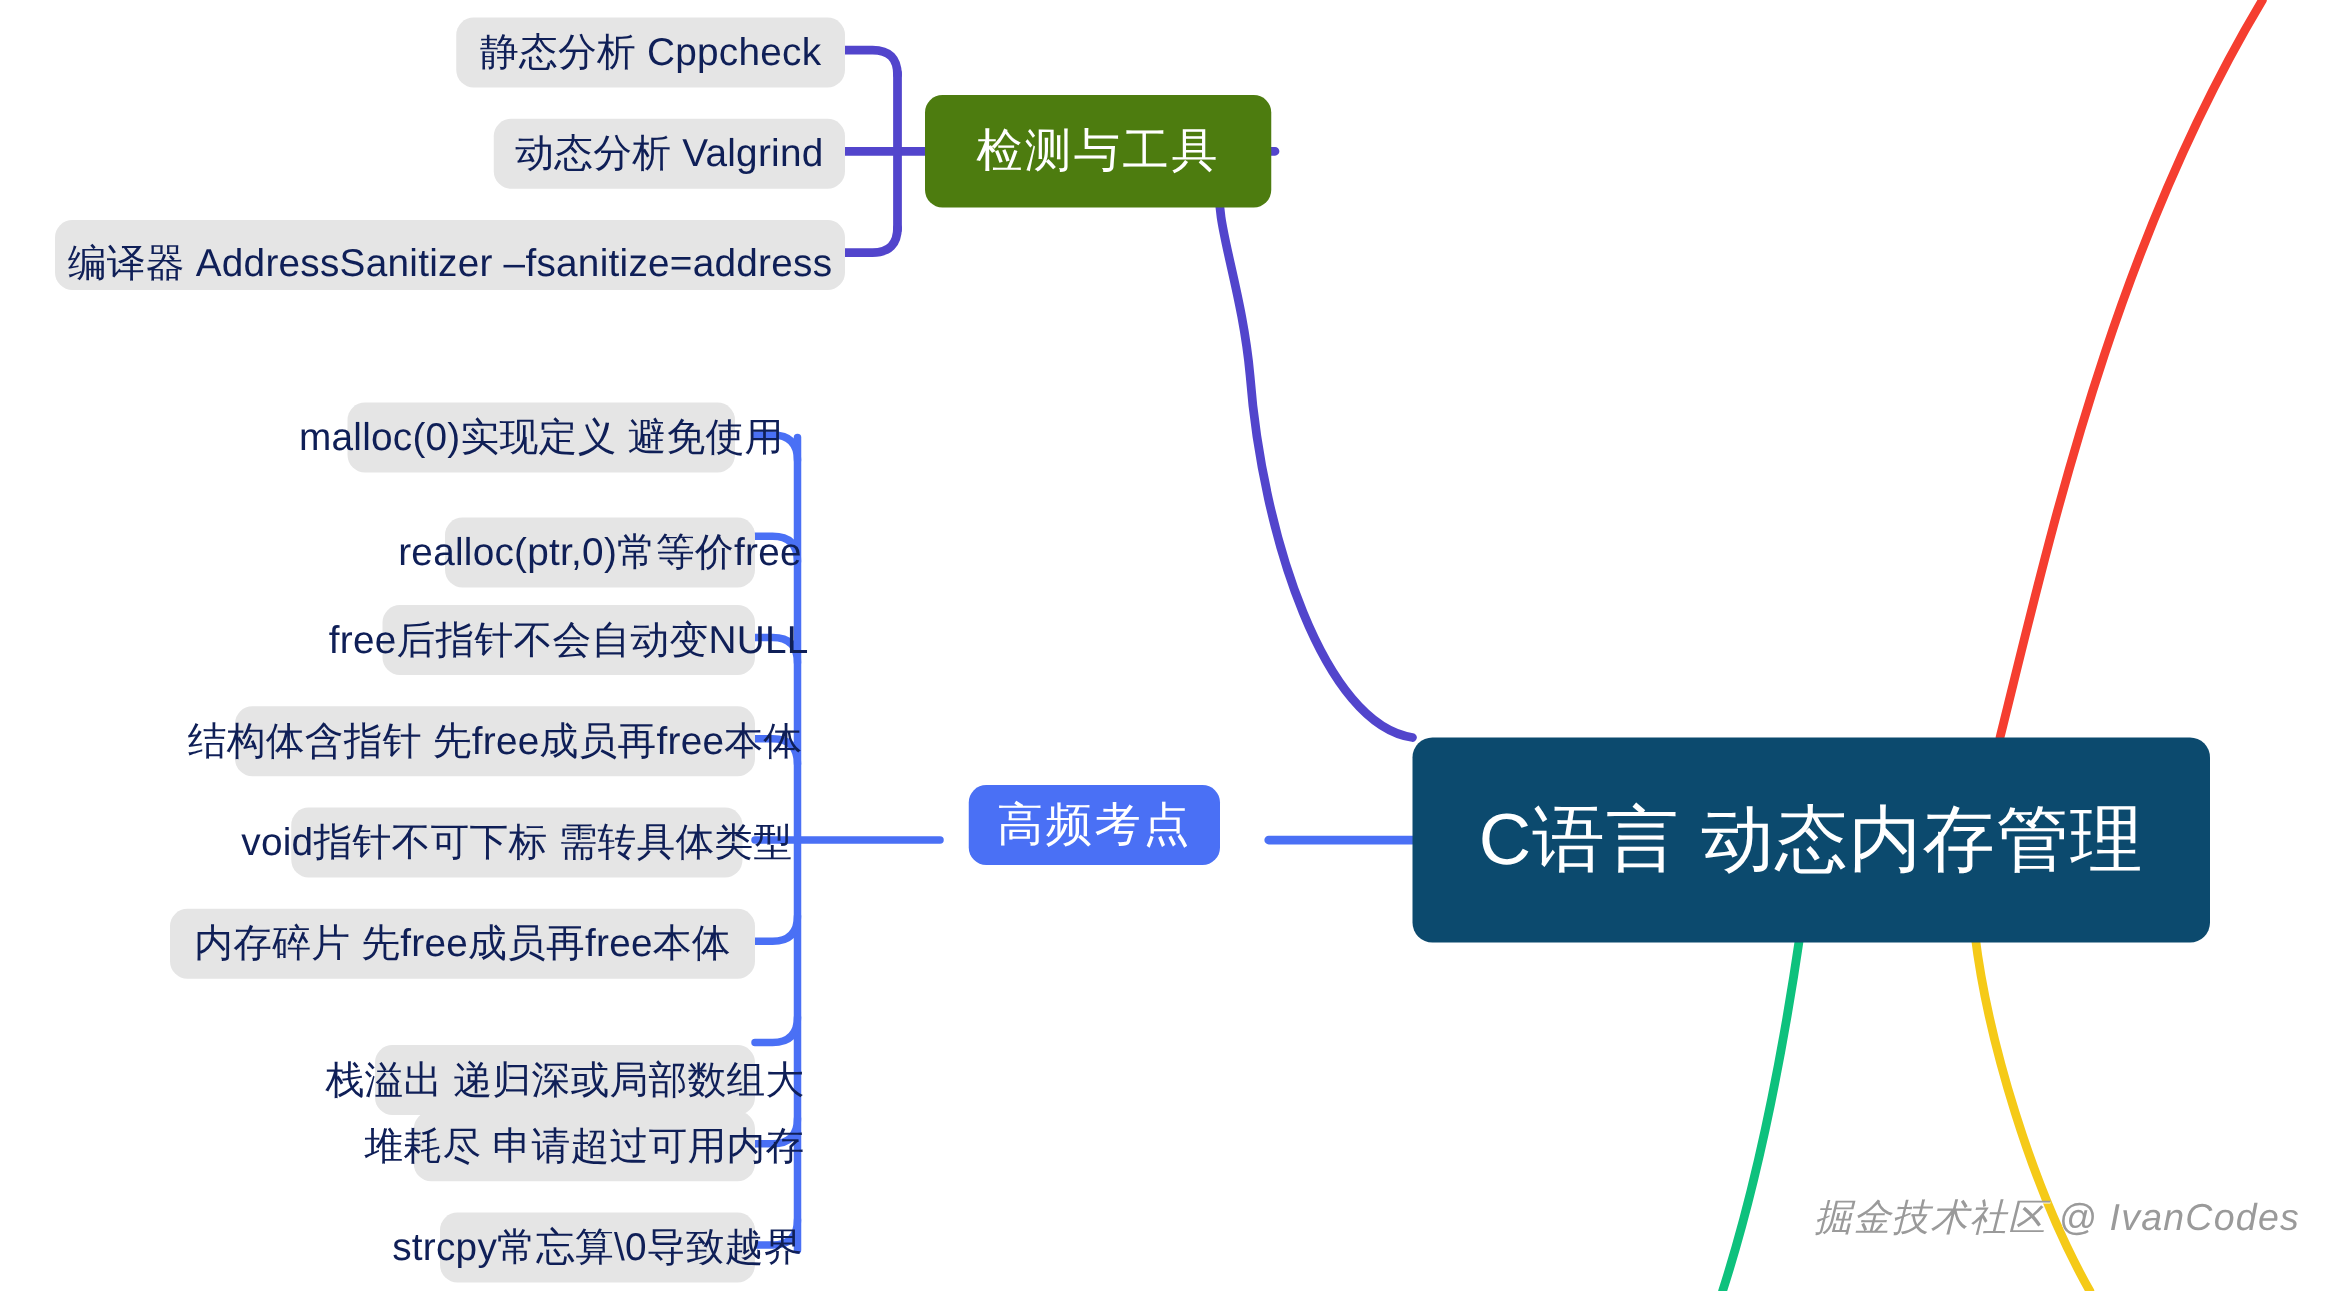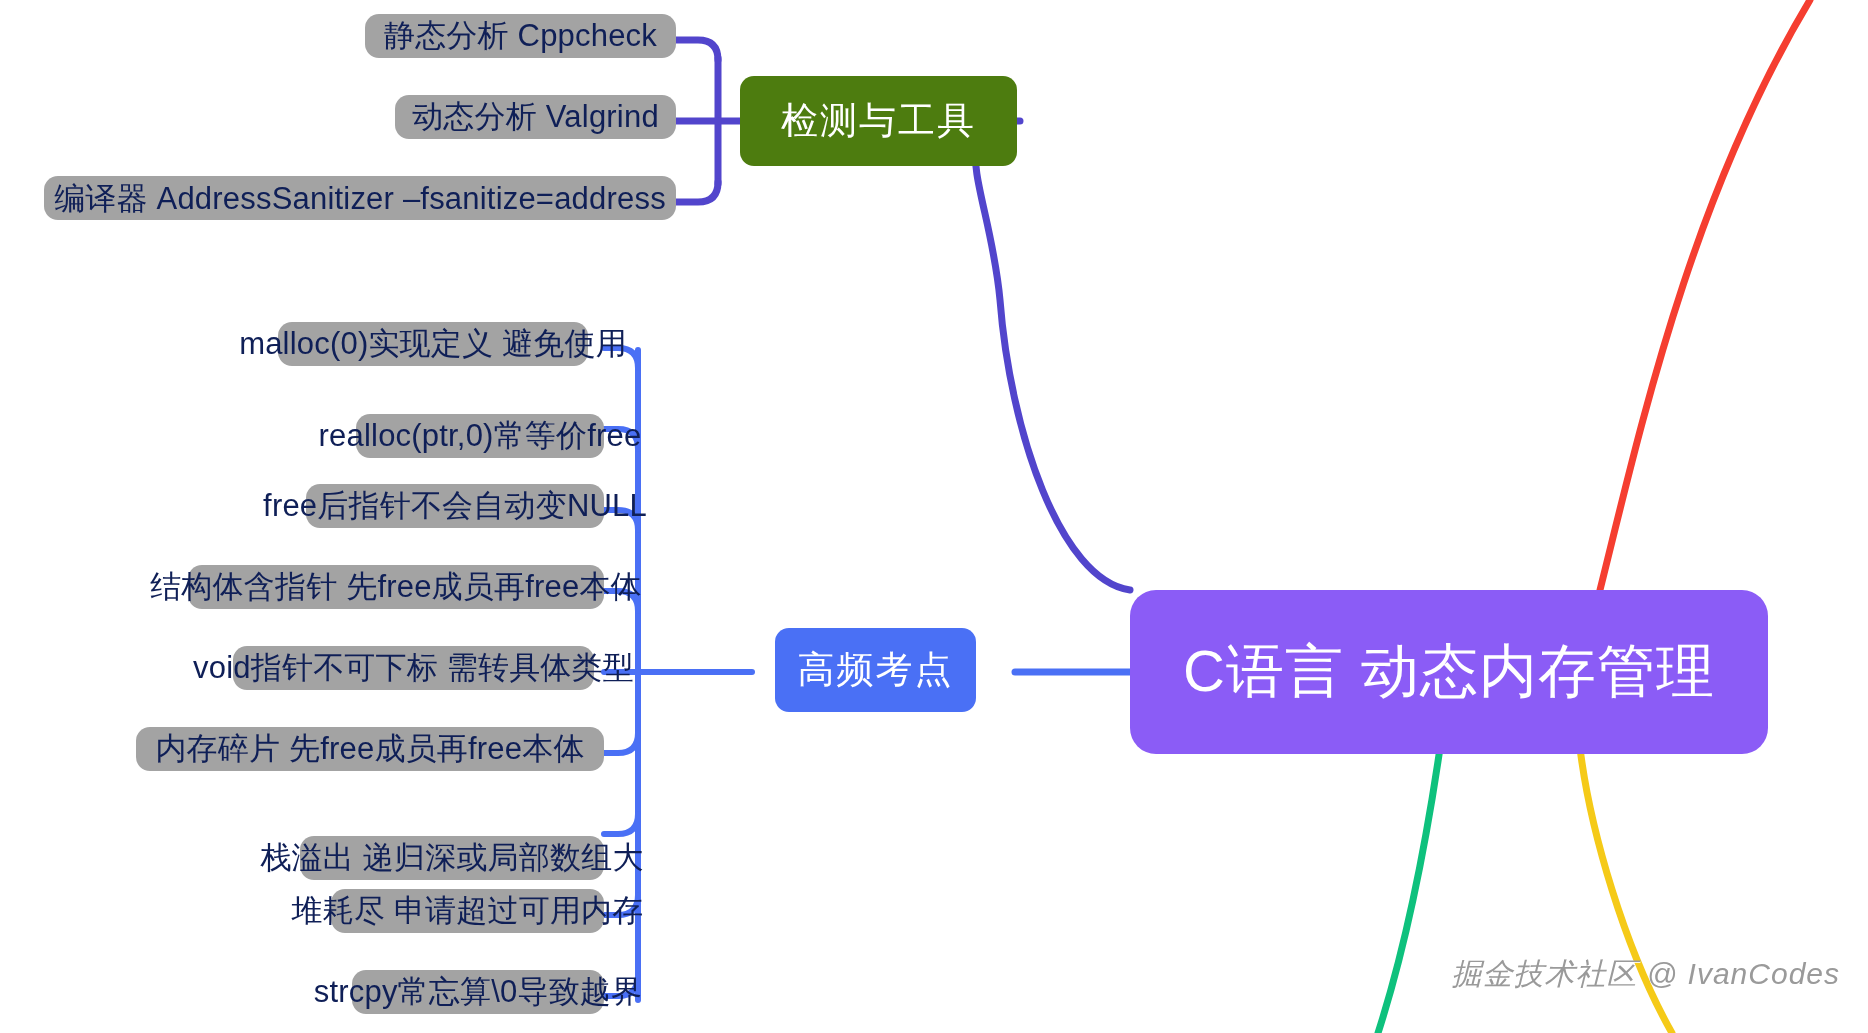--- a/index.html
+++ b/index.html
@@ -30,24 +30,24 @@
     position: absolute;
     box-sizing: border-box;
     display: flex;
     align-items: center;
     justify-content: center;
     white-space: nowrap;
   }
 
   
   .leaf {
-    background: #a3a3a3;
+    background: #e5e5e5;
     color: #0f1f57;
     border-radius: 14px;
-    height: 44px;
+    height: 56px;
     padding: 0 18px;
     font-size: 31px;
     letter-spacing: .2px;
   }
 
   
   .branch-purple {
     background: #4d7c0f;
     color: #ffffff;
     border-radius: 14px;
@@ -61,23 +61,23 @@
     background: #4a70f5;
     color: #ffffff;
     border-radius: 14px;
     font-size: 37px;
     font-weight: 500;
     letter-spacing: 2px;
   }
 
   
   .root {
-    background: #8b5cf6;
+    background: #0c4a6e;
     color: #ffffff;
-    border-radius: 26px;
+    border-radius: 16px;
     font-size: 58px;
     font-weight: 500;
     letter-spacing: 1px;
     justify-content: center;
   }
 
   
   #watermark {
     position: absolute;
     right: 28px;
@@ -142,21 +142,21 @@
   </div>
 
   <div class="node leaf" style="left:395px; top:95px; width:281px;">
     <span>动态分析 Valgrind</span>
   </div>
 
   <div class="node leaf" style="left:44px; top:176px; width:632px;align-items:flex-end;">
     <span>编译器 AddressSanitizer –fsanitize=address</span>
   </div>
 
-  <div class="node branch-blue" style="left:775px; top:628px; width:201px; height:84px;">
+  <div class="node branch-blue" style="left:775px; top:628px; width:201px; height:64px;">
     <span>高频考点</span>
   </div>
 
   <div class="node leaf" style="left:278px; top:322px; width:310px;">
     <span>malloc(0)实现定义 避免使用</span>
   </div>
 
   <div class="node leaf" style="left:356px; top:403px; width:248px;margin-top:11px;">
     <span>realloc(ptr,0)常等价free</span>
   </div>

